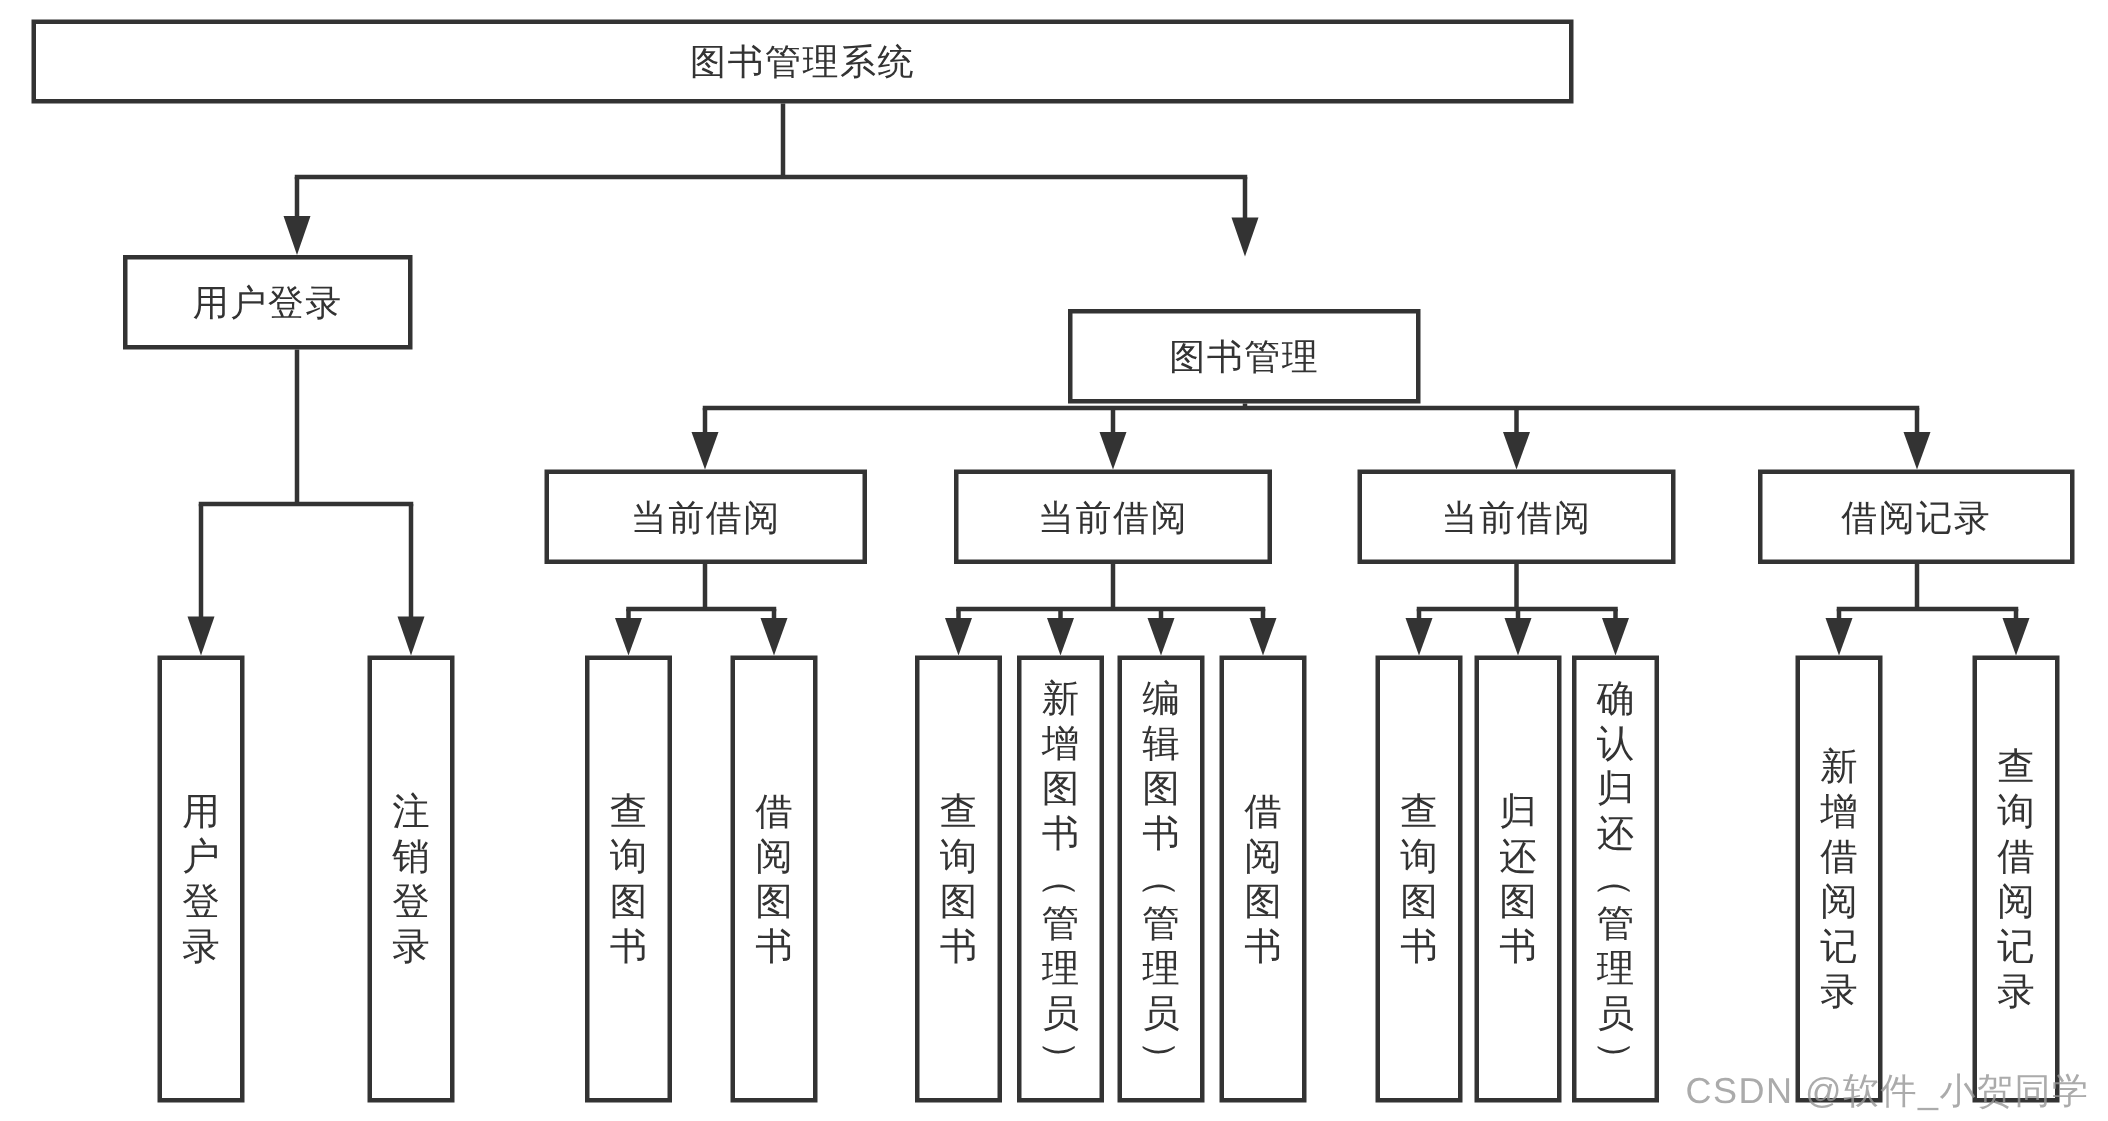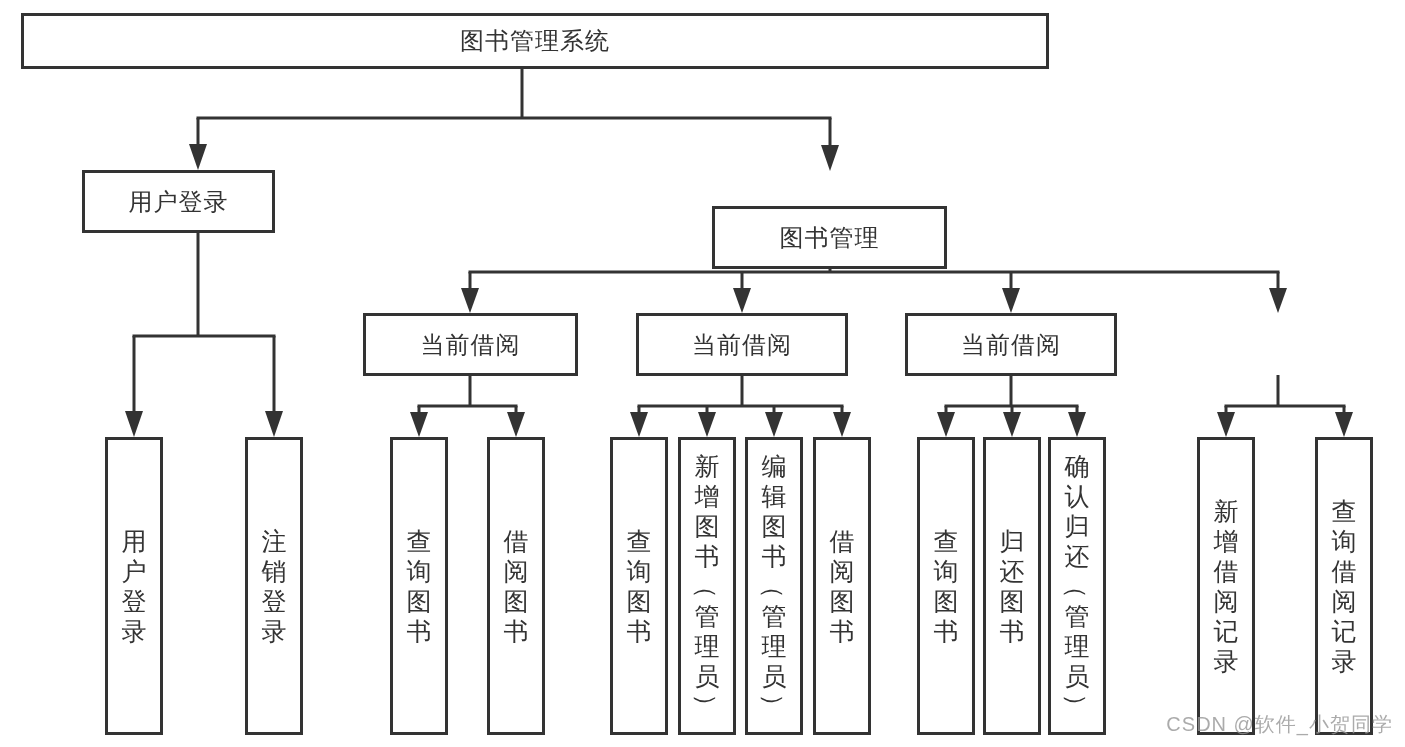--- a/index.html
+++ b/index.html
@@ -61,21 +61,21 @@
     color: #333333;
   }
   .vchar.rot {
     transform: rotate(90deg);
   }
   .watermark {
     position: absolute;
     top: 711px;
     right: 12px;
     z-index: 5;
-    font-size: 20px;
+    font-size: 24px;
     color: rgba(150, 150, 150, 0.8);
     letter-spacing: 1px;
     white-space: nowrap;
   }
 </style>
 </head>
 <body>
 
 <div class="canvas">
 
@@ -162,20 +162,23 @@
 
   <div class="box" style="left:363px; top:313px; width:215px; height:63px;">
     <span class="hlabel">当前借阅</span>
   </div>
   <div class="box" style="left:636px; top:313px; width:212px; height:63px;">
     <span class="hlabel">当前借阅</span>
   </div>
   <div class="box" style="left:905px; top:313px; width:212px; height:63px;">
     <span class="hlabel">当前借阅</span>
   </div>
+  <div class="box" style="left:1172px; top:313px; width:211px; height:63px;">
+    <span class="hlabel">借阅记录</span>
+  </div>
 
   <div class="box leaf" style="left:105px;">
     <span class="vlabel">
         <span class="vchar">用</span>
         <span class="vchar">户</span>
         <span class="vchar">登</span>
         <span class="vchar">录</span>
       </span>
   </div>
   <div class="box leaf" style="left:245px;">

